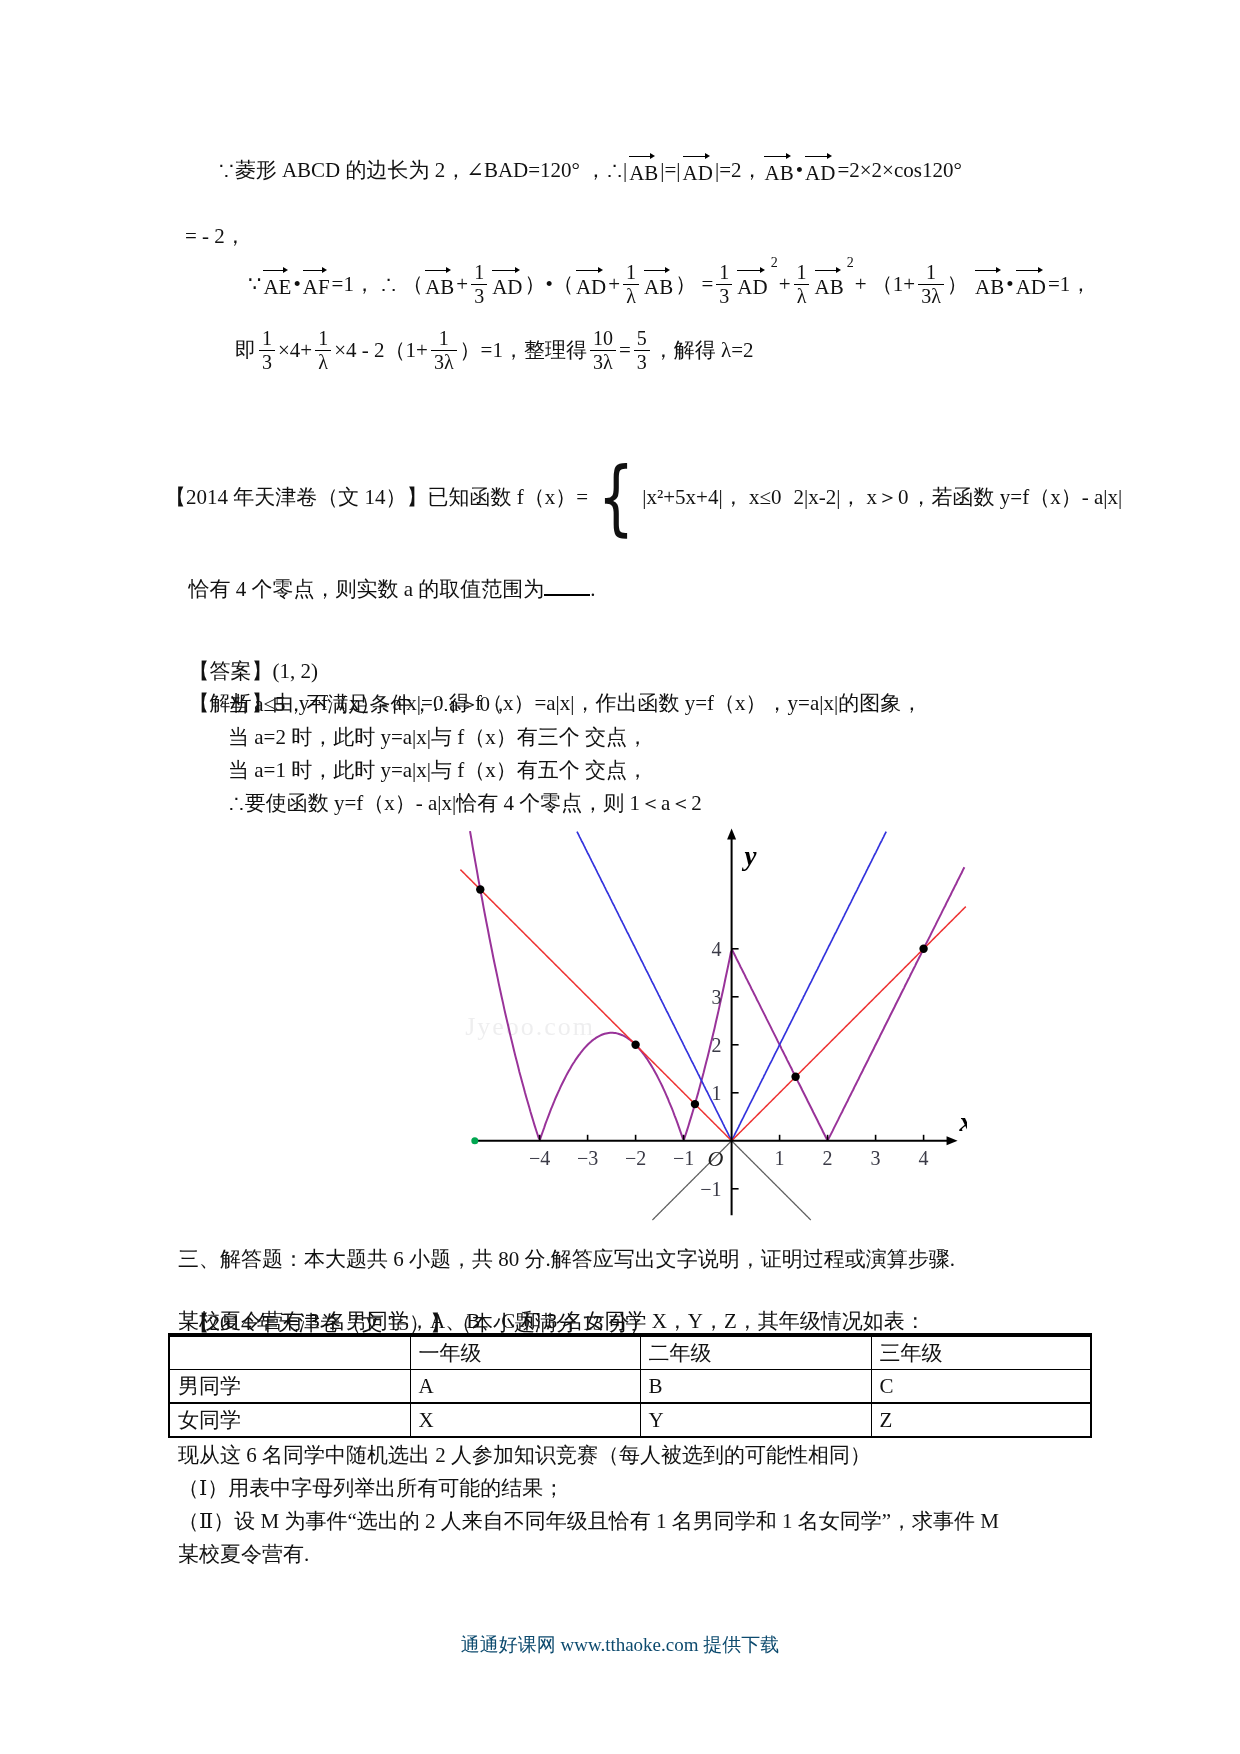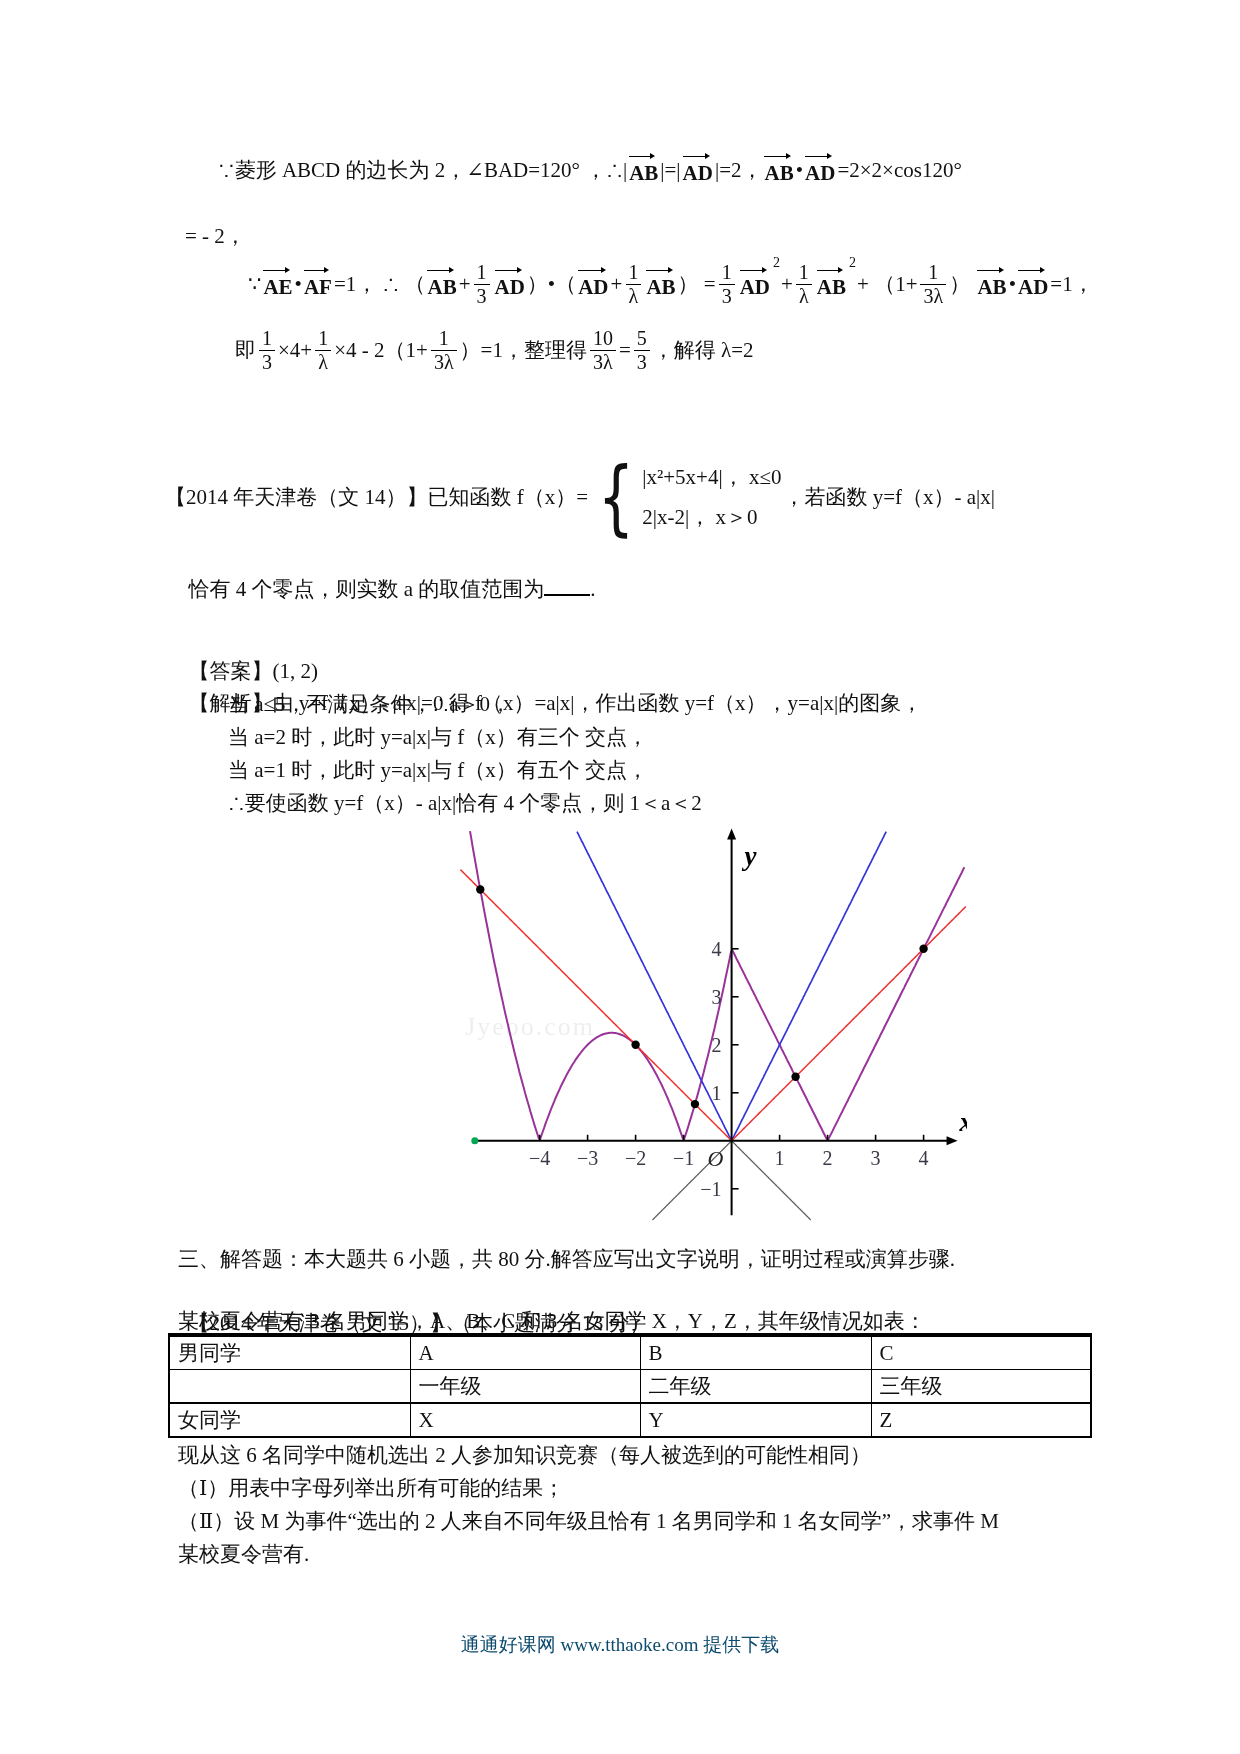--- a/index.html
+++ b/index.html
@@ -5,34 +5,34 @@
   html,body{margin:0;padding:0;}
   body{
     width:1240px;height:1754px;background:#ffffff;color:#111;
     font-family:"Liberation Serif","DejaVu Serif",serif;
     position:relative;overflow:hidden;
   }
   .tline{position:absolute;font-size:21px;white-space:pre;line-height:1.5;margin-left:13px;}
   .fline{position:absolute;display:flex;align-items:center;white-space:pre;font-size:21px;}
   .ftxt{white-space:pre;}
   
-  .vec{position:relative;display:inline-block;margin:16px 2px;padding-top:7px;font-weight:bold;}
+  .vec{position:relative;display:inline-block;margin:16px 2px;padding-top:7px;}
   .vec::before{content:"";position:absolute;top:2px;left:0;right:5px;border-top:1.4px solid #000;}
   .vec::after{content:"";position:absolute;top:-1.4px;right:0;width:0;height:0;
     border:3.4px solid transparent;border-left:5.5px solid #000;}
   
   .frac{display:inline-flex;flex-direction:column;align-items:center;margin:0 3px;line-height:1.15;font-size:20px;}
   .fn{padding:0 3px;}
   .fd{border-top:1.6px solid #000;padding:0 3px;}
   .msup{align-self:flex-start;font-size:14px;line-height:1;margin:4px 1px 0 1px;}
   
   .piece{display:inline-flex;align-items:center;margin:0 2px;}
   .brace{font-size:82px;font-weight:400;line-height:0.92;font-family:"DejaVu Sans",sans-serif;
     transform:scaleX(0.7);margin-right:0px;}
-  .prows{display:inline-flex;flex-direction:column;gap:12px;}
+  .prows{display:inline-flex;flex-direction:row;gap:12px;}
   .blank{display:inline-block;width:46px;border-bottom:2px solid #000;height:18px;vertical-align:baseline;}
   
   .gradetable{position:absolute;left:168px;top:1333px;border-collapse:collapse;table-layout:fixed;}
   .gradetable td{border:1.5px solid #000;font-size:21px;padding:2px 8px;height:28px;vertical-align:middle;}
   .gradetable{border:2.5px solid #000;border-top:4px solid #000;}
   .gradetable tr.lastrow td{border-top:2.5px solid #000;}
   
   #graph{position:absolute;left:458px;top:824px;}
   #graph text{font-family:"Liberation Serif","DejaVu Serif",serif;}
   .tick-label{font-size:20px;fill:#3a3a46;}
@@ -122,30 +122,30 @@
 
 <table class="gradetable">
   <colgroup>
       <col style="width:241px">
       <col style="width:230px">
       <col style="width:231px">
       <col style="width:220px">
     </colgroup>
   <tbody>
       <tr>
+    <td></td>
+    <td>一年级</td>
+    <td>二年级</td>
+    <td>三年级</td>
+  </tr>
+  <tr>
     <td>男同学</td>
     <td>A</td>
     <td>B</td>
     <td>C</td>
-  </tr>
-  <tr>
-    <td></td>
-    <td>一年级</td>
-    <td>二年级</td>
-    <td>三年级</td>
   </tr>
   <tr class="lastrow">
     <td>女同学</td>
     <td>X</td>
     <td>Y</td>
     <td>Z</td>
   </tr>
 </tbody>
   </table>
 

